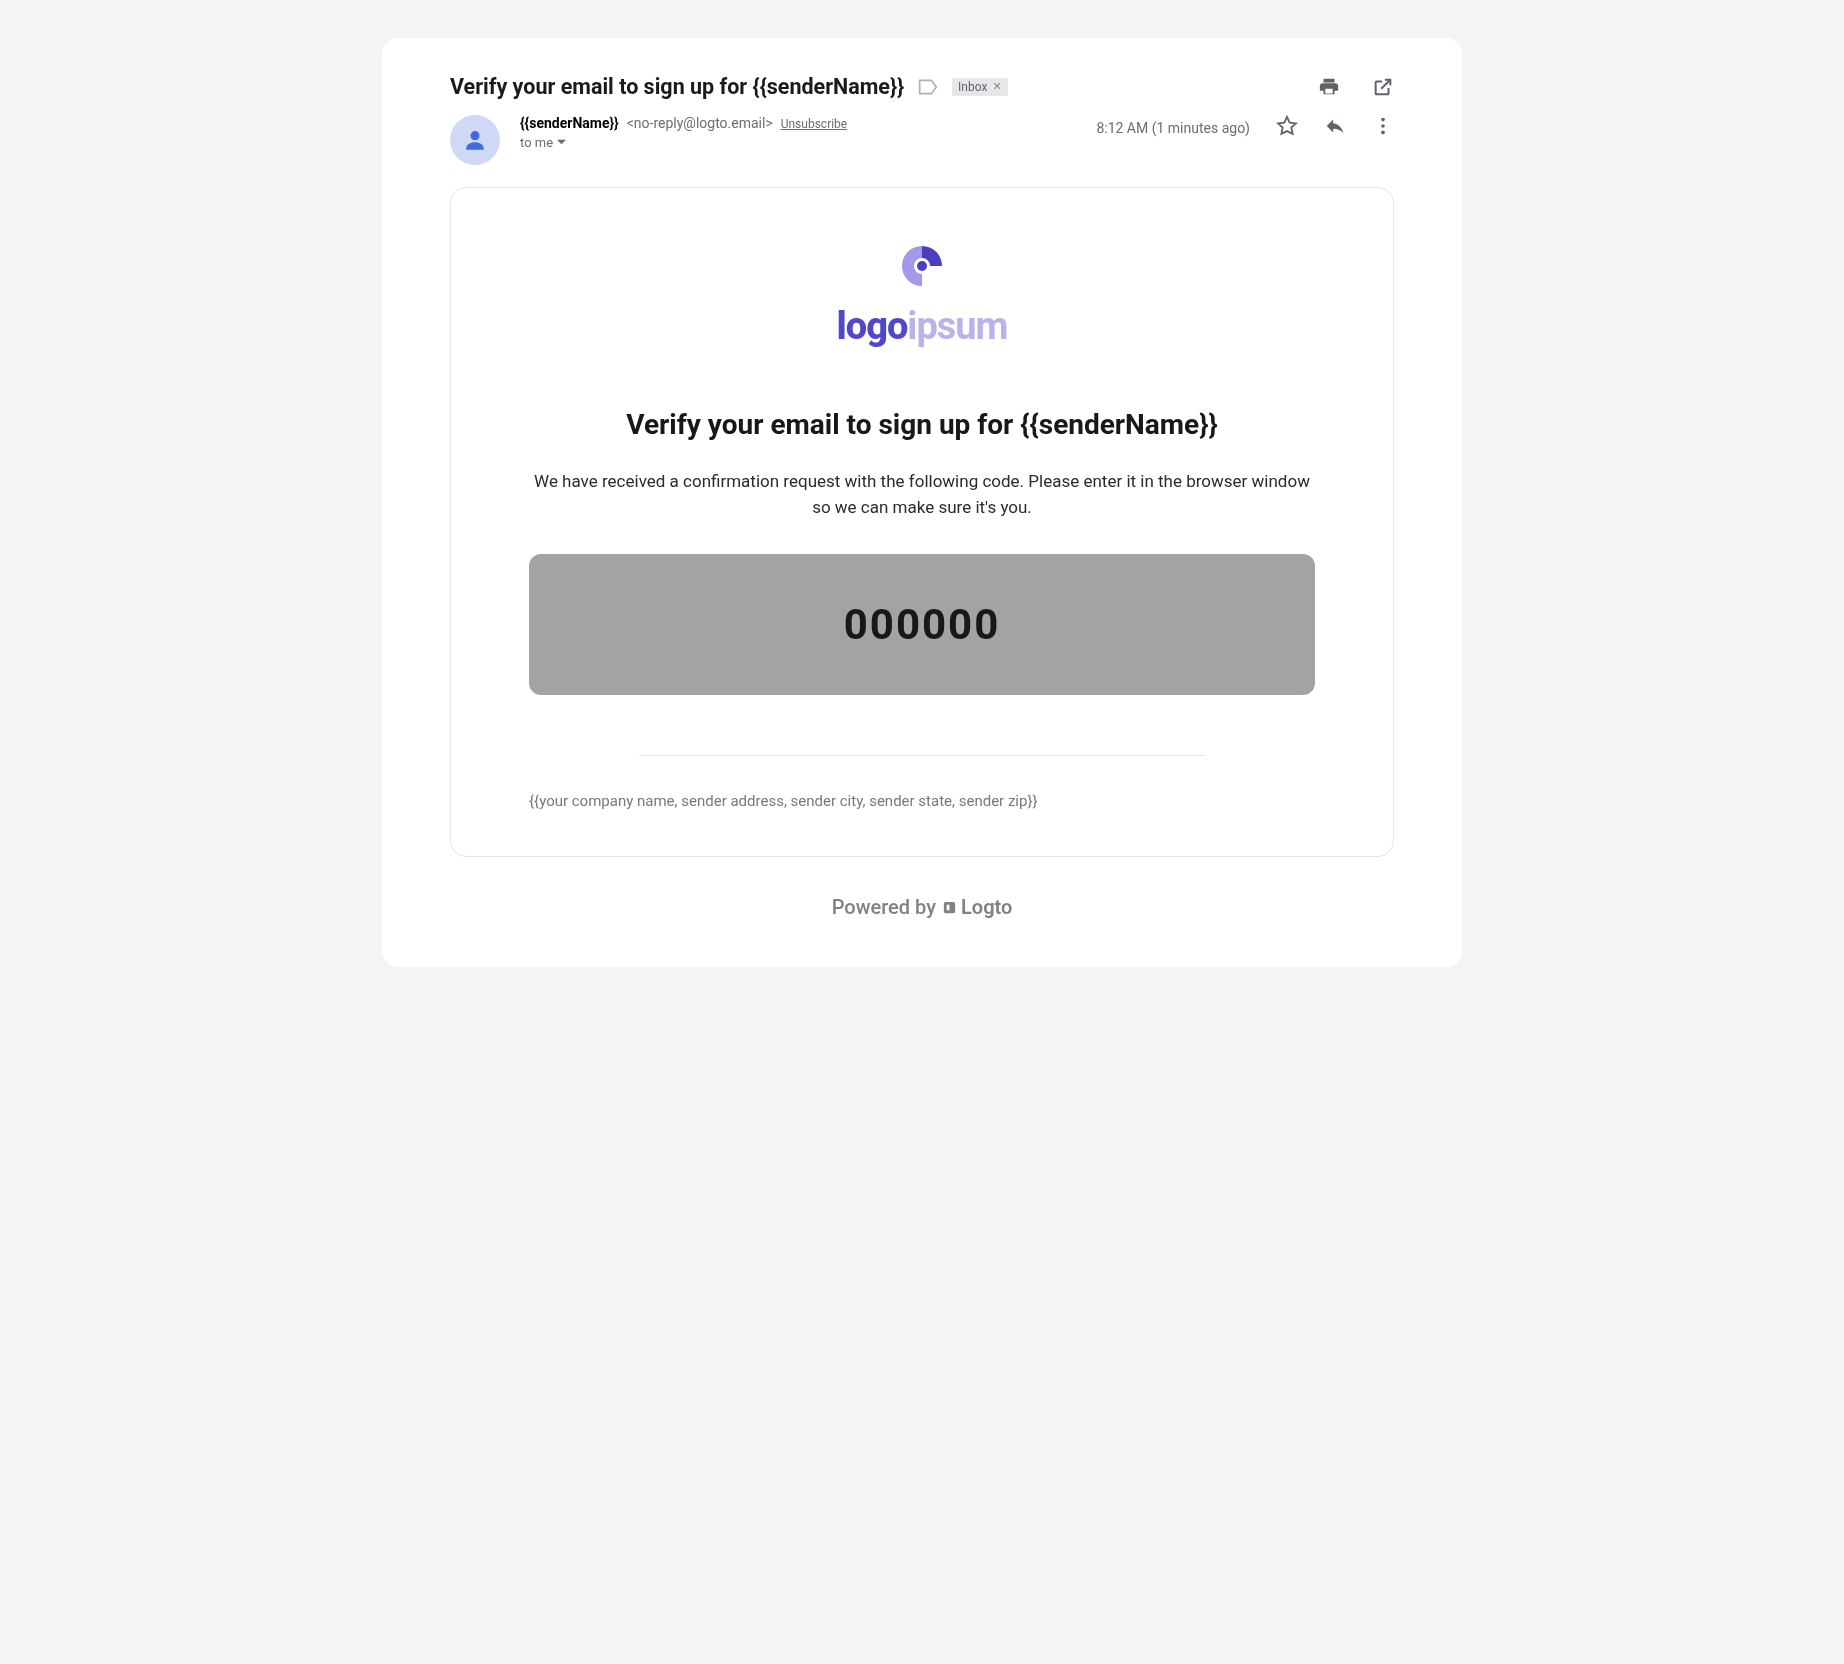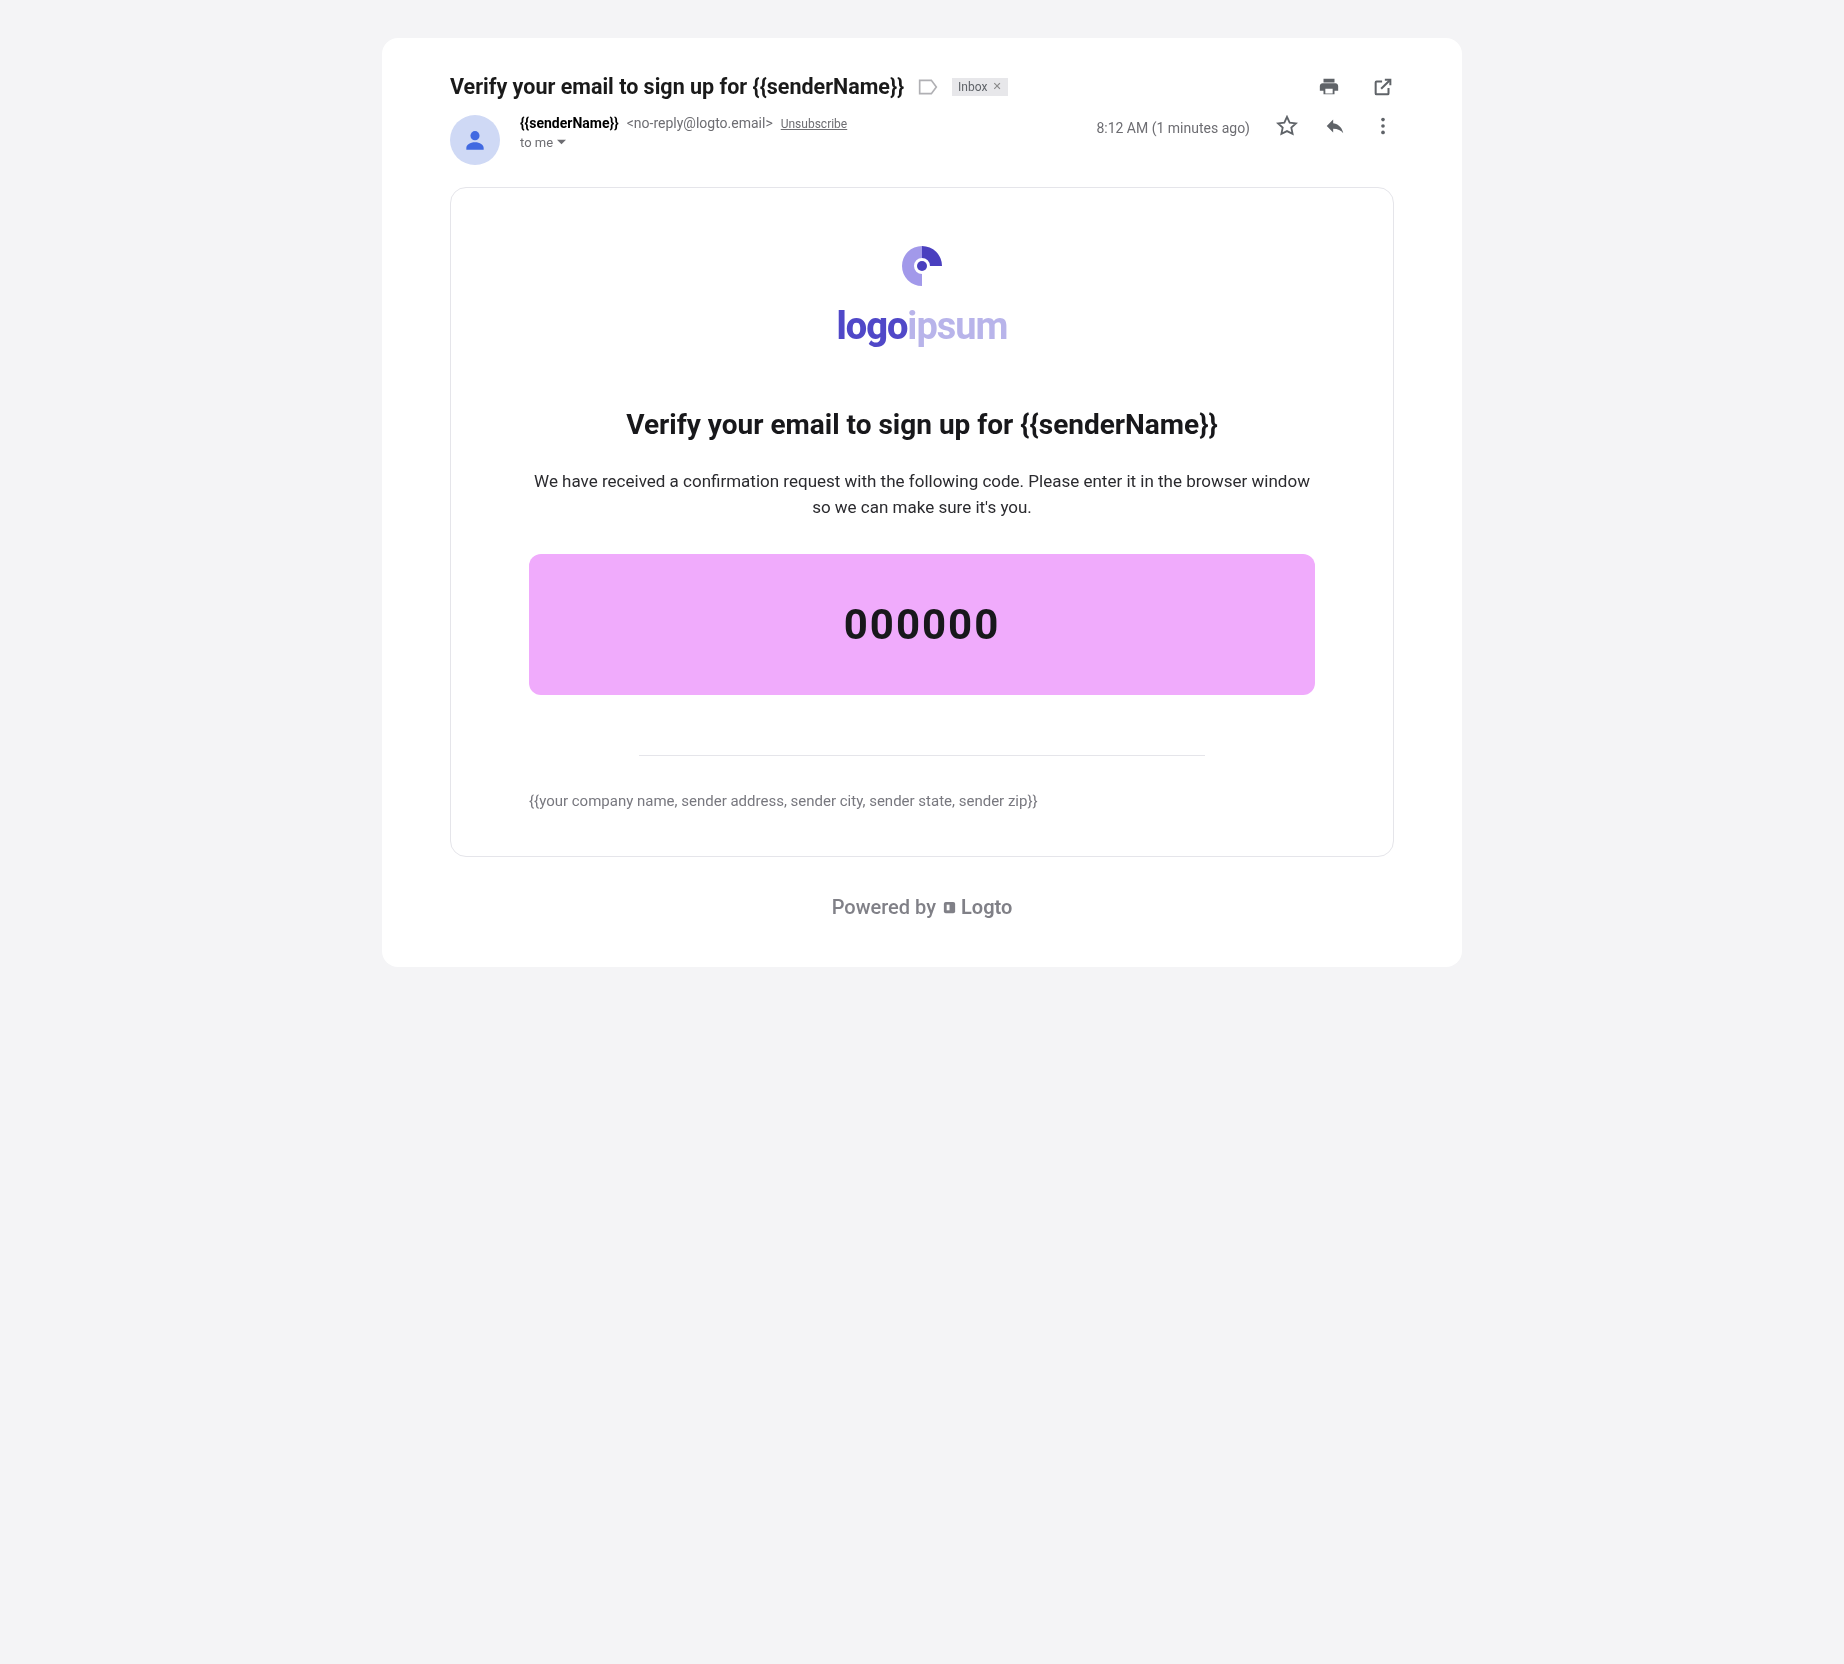--- a/index.html
+++ b/index.html
@@ -110,21 +110,21 @@
       margin-bottom: 28px;
     }
     .card .body-text {
       text-align: center;
       font-size: 17px;
       color: #2b2b2f;
       line-height: 1.5;
       margin-bottom: 34px;
     }
     .code-box {
-      background: #f0abfc;
+      background: #a3a3a3;
       border-radius: 12px;
       padding: 46px 20px;
       text-align: center;
       font-size: 42px;
       font-weight: 700;
       color: #18181b;
       letter-spacing: 2px;
       margin-bottom: 32px;
     }
     .disclaimer {

